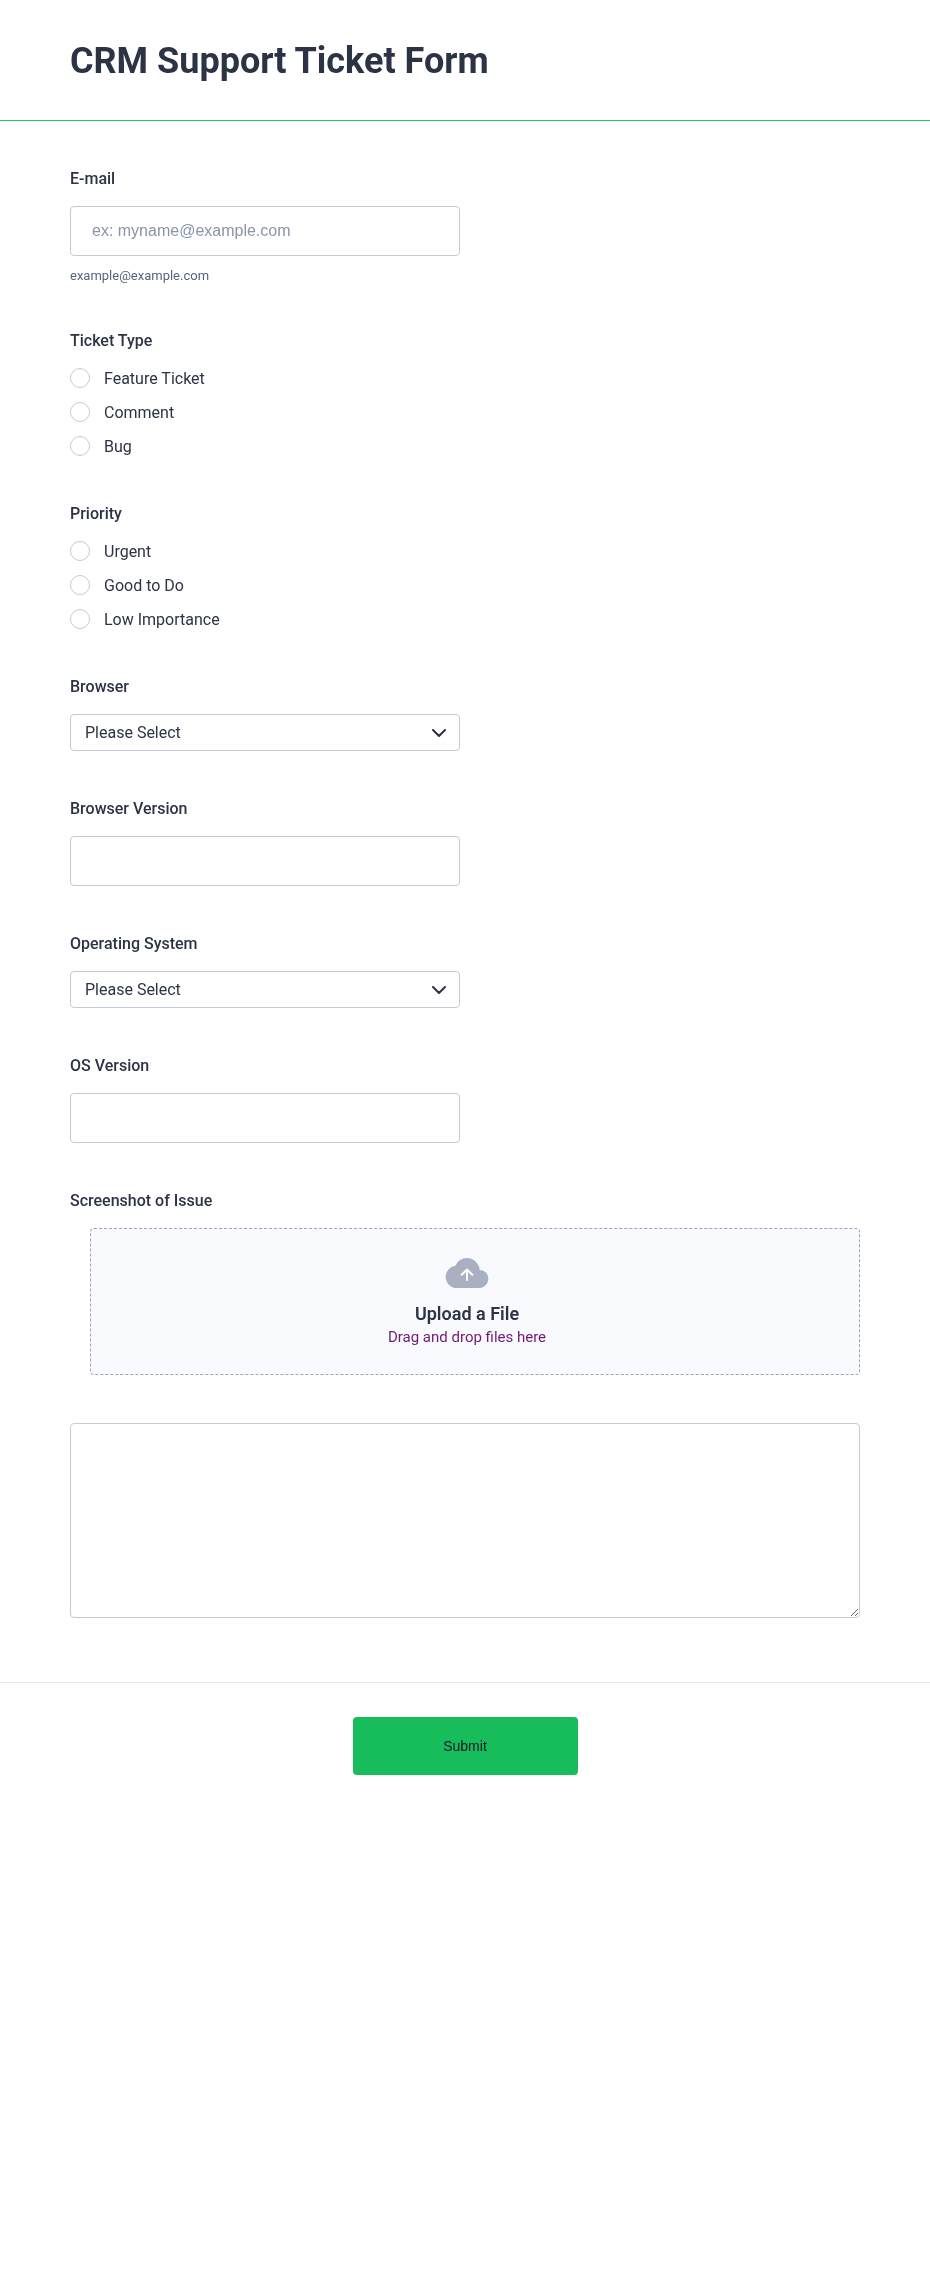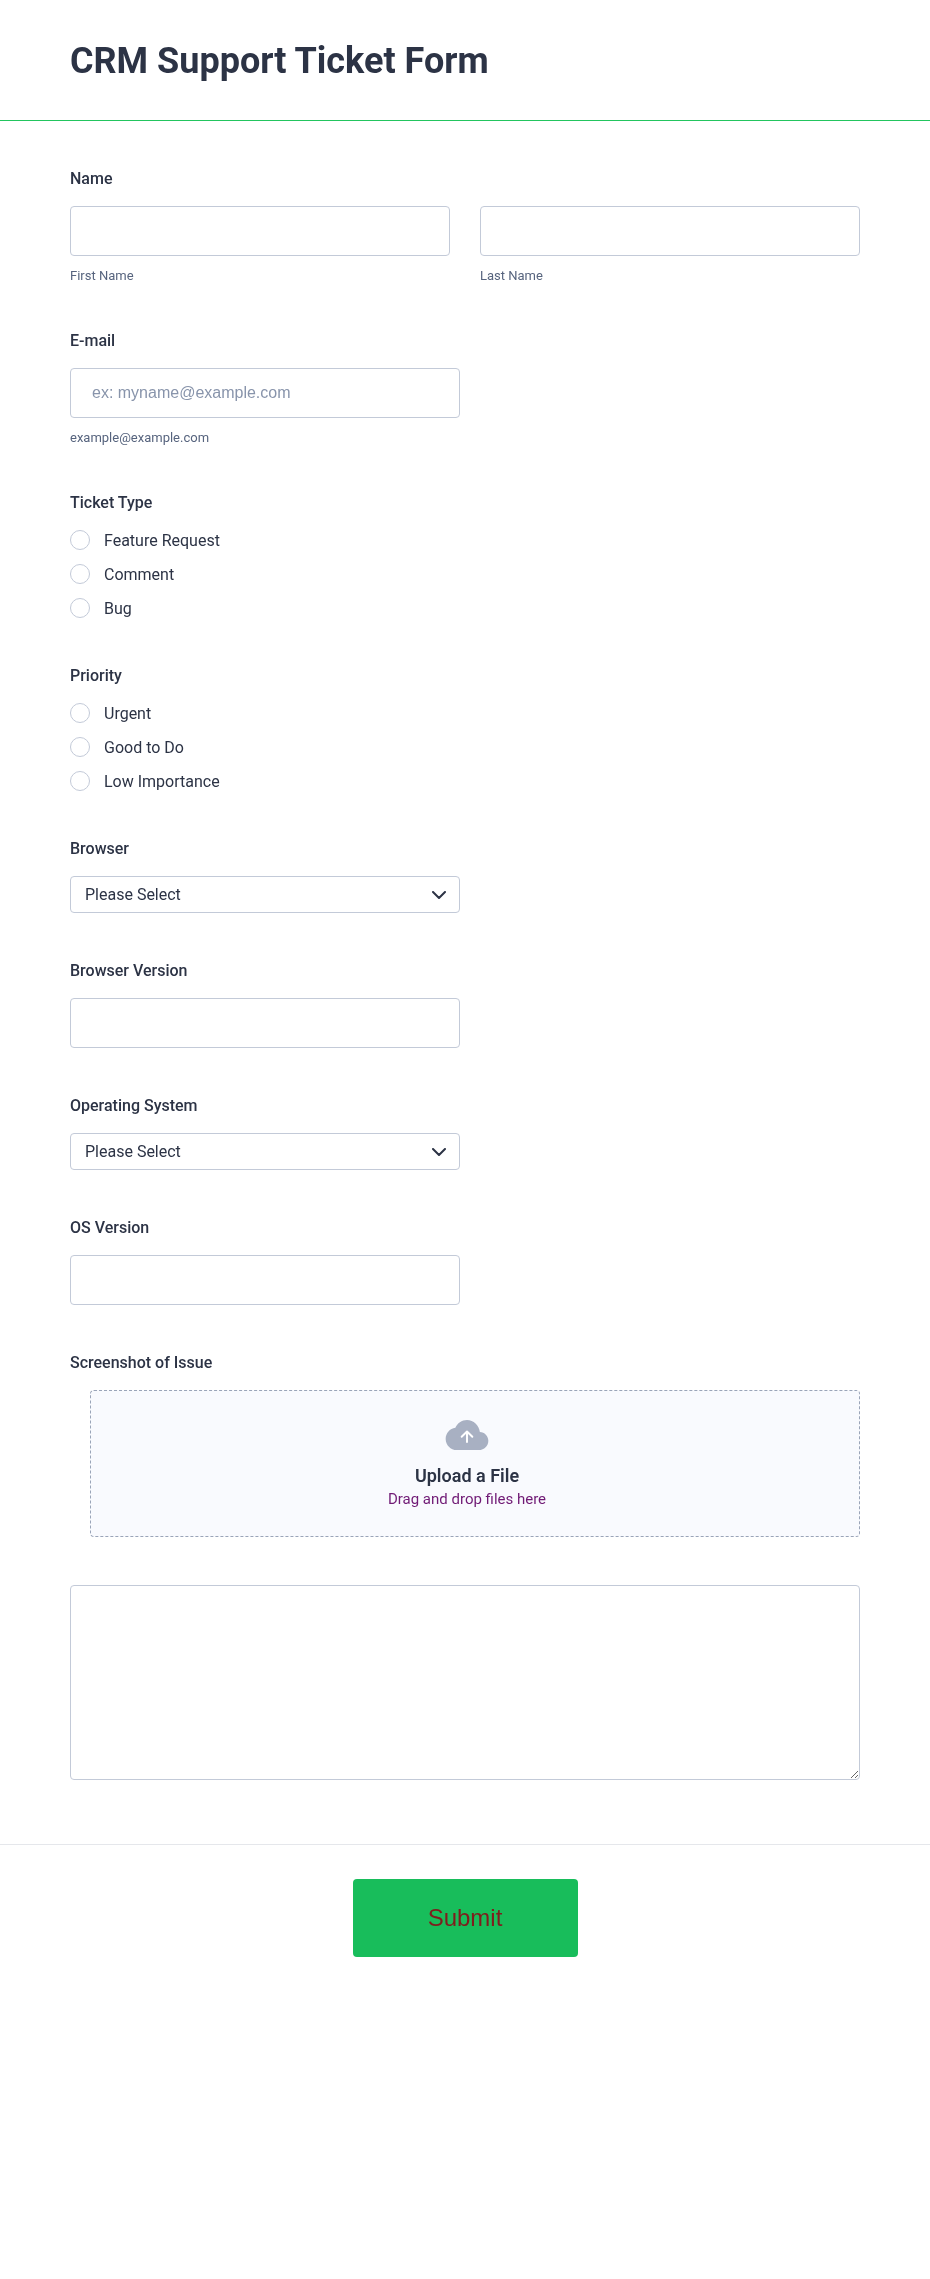--- a/index.html
+++ b/index.html
@@ -152,66 +152,53 @@
     resize: vertical;
   }
   .footer {
     border-top: 1px solid #e5e7eb;
     padding: 34px 0 60px 0;
     display: flex;
     justify-content: center;
   }
   .submit-btn {
     background: #18bd5b;
-    color: #7f1d1d;
+    color: #0f172a;
     border: none;
     border-radius: 4px;
     width: 225px;
-    height: 78px;
-    font-size: 24px;
+    height: 58px;
+    font-size: 14px;
     font-weight: 500;
     cursor: pointer;
   }
 </style>
 </head>
 <body>
 
 <div class="page">
   <div class="header">
     <h1>CRM Support Ticket Form</h1>
   </div>
 
   <div class="form-body">
 
-    <div class="field">
-      <label class="field-label">Name</label>
-      <div class="name-row">
-        <div class="name-col">
-          <input type="text" class="text-input" style="">
-          <span class="sublabel">First Name</span>
-        </div>
-        <div class="name-col">
-          <input type="text" class="text-input" style="">
-          <span class="sublabel">Last Name</span>
-        </div>
-      </div>
-    </div>
 
     <div class="field">
       <label class="field-label">E-mail</label>
       <input type="text" class="text-input half" placeholder="ex: myname@example.com" style="">
       <span class="sublabel">example@example.com</span>
     </div>
 
     <div class="field">
       <label class="field-label">Ticket Type</label>
       <div class="radio-group">
         <div class="radio-item">
           <span class="radio-circle"></span>
-          <span class="radio-label">Feature Request</span>
+          <span class="radio-label">Feature Ticket</span>
         </div>
         <div class="radio-item">
           <span class="radio-circle"></span>
           <span class="radio-label">Comment</span>
         </div>
         <div class="radio-item">
           <span class="radio-circle"></span>
           <span class="radio-label">Bug</span>
         </div>
       </div>

